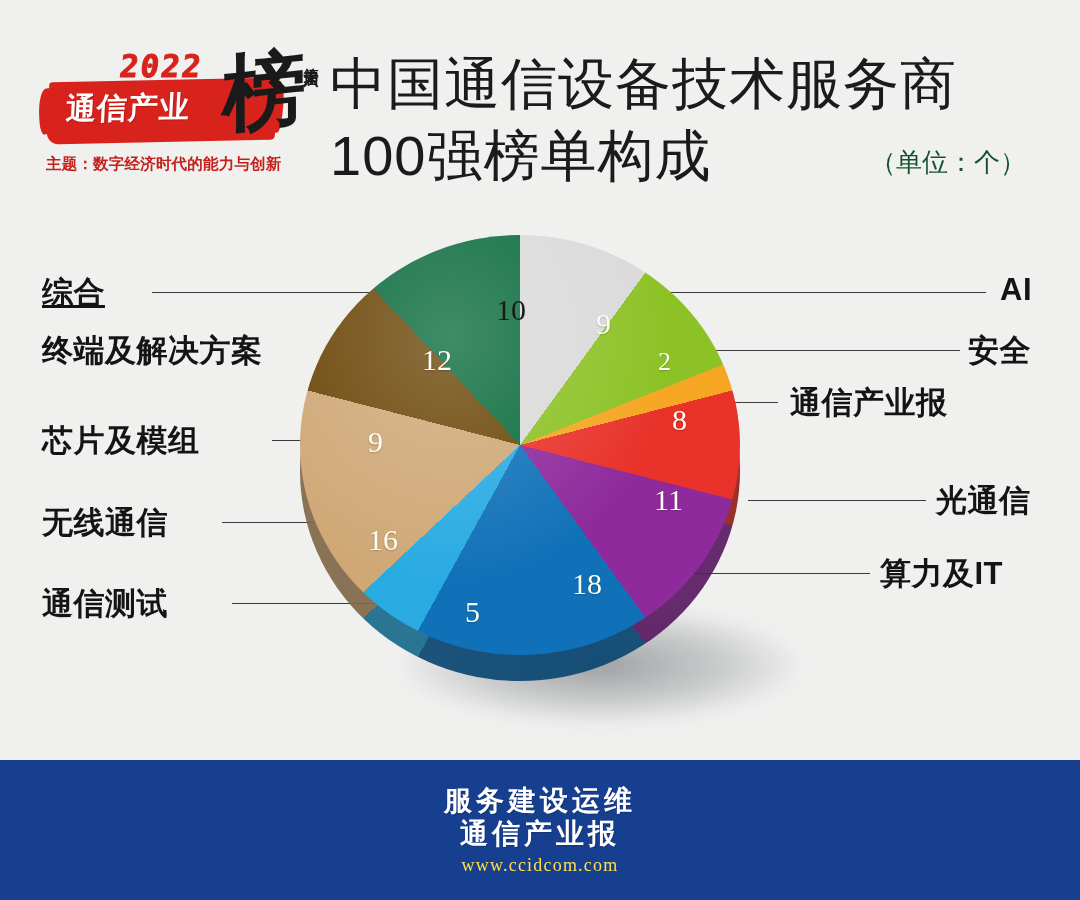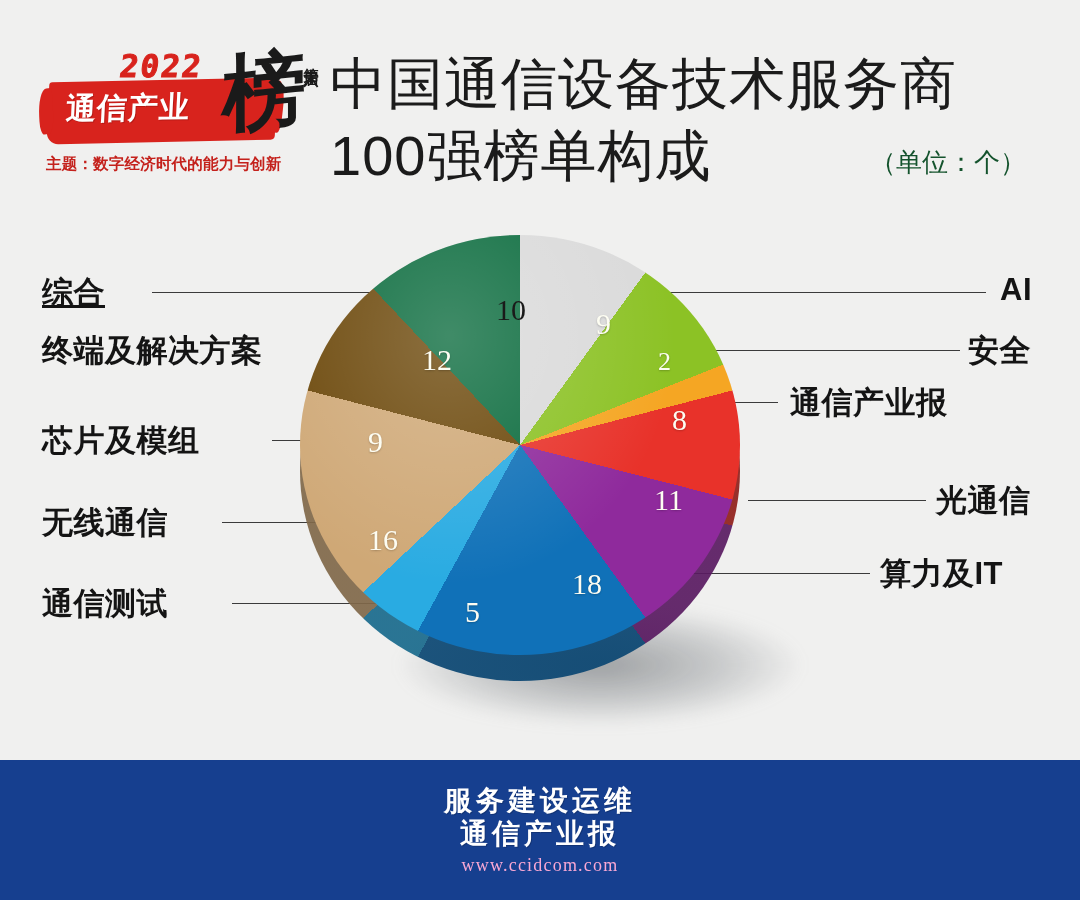--- a/index.html
+++ b/index.html
@@ -140,21 +140,21 @@
   .footer {
     position:absolute; left:0; top:760px; width:1080px; height:140px;
     background:#163f8f; display:flex; flex-direction:column;
     align-items:center; justify-content:center;
   }
   .footer-line {
     font-size:28px; font-weight:700; color:#ffffff; letter-spacing:4px;
     line-height:1.18; text-shadow:1px 1px 0 rgba(0,0,0,.18);
   }
   .footer-url {
-    margin-top:5px; font-size:18px; color:#f9a8d4; letter-spacing:1.2px;
+    margin-top:5px; font-size:18px; color:#fde047; letter-spacing:1.2px;
     font-family:"Liberation Serif","DejaVu Serif",serif;
   }
 </style>
 </head>
 <body>
 
 <div id="stage">
 
   <div class="header">
 

